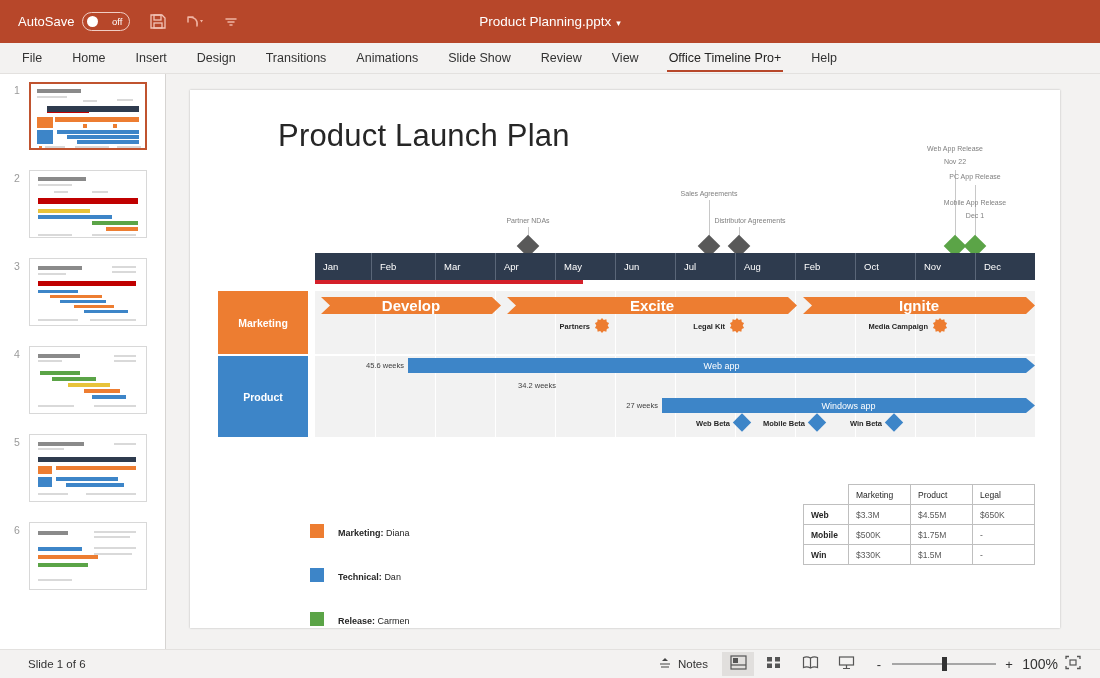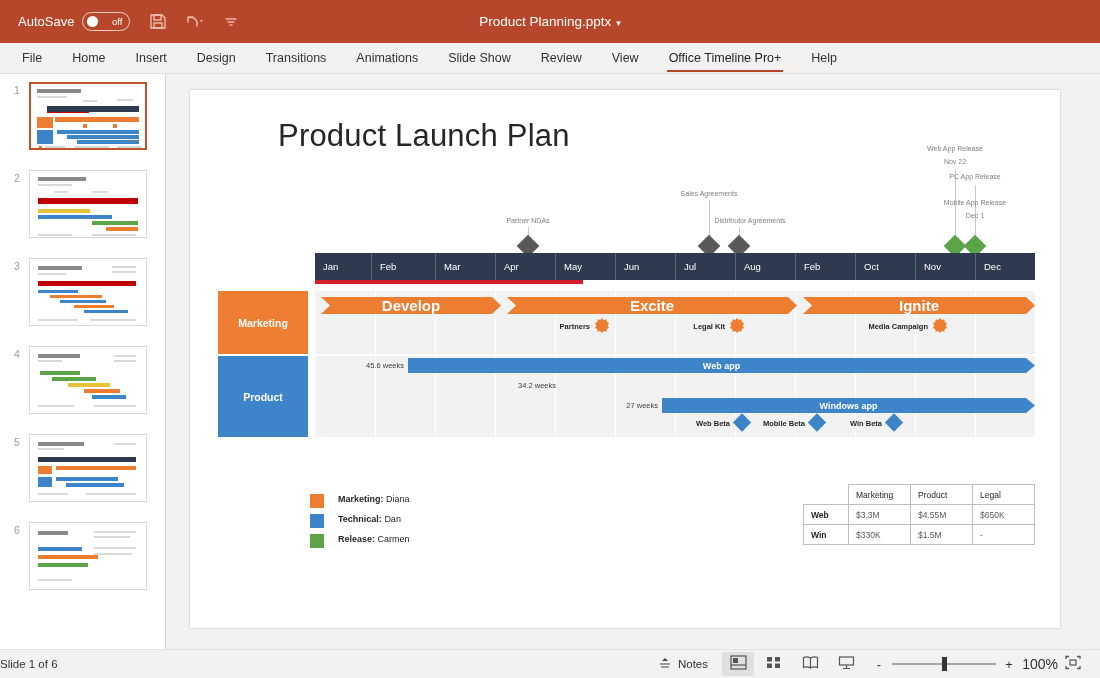--- a/index.html
+++ b/index.html
@@ -148,21 +148,21 @@
   }
 
   .chev {
     position: absolute; height: 17px; background: #ed7d31;
     color: #fff; font-size: 15px; font-weight: bold;
     display: flex; align-items: center; justify-content: center;
     clip-path: polygon(0 0, calc(100% - 9px) 0, 100% 50%, calc(100% - 9px) 100%, 0 100%, 9px 50%);
   }
   .bar {
     position: absolute; height: 15px; background: #3d85c8;
-    color: #fff; font-size: 9px; font-weight: bold;
+    color: #fff; font-size: 9px; font-weight: normal;
     display: flex; align-items: center; justify-content: center;
     clip-path: polygon(0 0, calc(100% - 9px) 0, 100% 50%, calc(100% - 9px) 100%, 0 100%);
   }
   .bar-dur {
     position: absolute; font-size: 7.5px; color: #404040;
     transform: translateX(-100%); white-space: nowrap;
   }
   .star {
     position: absolute; width: 15px; height: 15px; background: #ed7d31;
     transform: translateX(-50%);
@@ -175,21 +175,21 @@
     position: absolute; font-size: 7.5px; color: #262626; font-weight: bold;
     white-space: nowrap; transform: translateX(-100%);
   }
   .diamond-blue {
     position: absolute; width: 13px; height: 13px; background: #3d85c8;
     transform: translateX(-50%) rotate(45deg);
   }
 
   
   .legend { position: absolute; left: 120px; top: 404px; }
-  .legend-row { display: flex; align-items: flex-start; height: 20px; }
+  .legend-row { display: flex; align-items: flex-end; height: 20px; margin-top: 24px; }
   .legend-swatch { width: 14px; height: 14px; margin-right: 14px; }
   .legend-text { font-size: 9px; color: #262626; }
   .legend-text b { font-weight: bold; }
 
   
   .summary { position: absolute; left: 317px; top: 400px; }
   .summary-head {
     font-size: 12px; color: #262626; text-decoration: underline; margin-bottom: 6px;
   }
   .summary-item {
@@ -214,21 +214,21 @@
   .cost-table td.empty-corner { border: none; }
   .cost-table col.c1 { width: 45px; }
   .cost-table col.c2, .cost-table col.c3, .cost-table col.c4 { width: 62px; }
 
   
   .statusbar {
     position: absolute; left: 0; top: 649px; width: 1100px; height: 29px;
     background: #f3f2f1; border-top: 1px solid #e3e1df;
     display: flex; align-items: center;
   }
-  .slide-count { font-size: 11.5px; color: #333; }
+  .slide-count { margin-left: 28px; font-size: 11.5px; color: #333; }
   .status-right {
     position: absolute; right: 0; display: flex; align-items: center; height: 29px;
   }
   .notes-btn {
     display: flex; align-items: center; gap: 6px; font-size: 11.5px;
     color: #333; padding: 0 12px; height: 24px;
   }
   .view-btn {
     width: 32px; height: 24px; display: flex; align-items: center;
     justify-content: center; margin: 0 2px;
@@ -582,20 +582,26 @@
           <th>Product</th>
           <th>Legal</th>
         </tr>
         <tr>
           <td class="rowhead">Web</td>
           <td>$3.3M</td>
           <td>$4.55M</td>
           <td>$650K</td>
         </tr>
         <tr>
+          <td class="rowhead">Mobile</td>
+          <td>$500K</td>
+          <td>$1.75M</td>
+          <td>-</td>
+        </tr>
+        <tr>
           <td class="rowhead">Win</td>
           <td>$330K</td>
           <td>$1.5M</td>
           <td>-</td>
         </tr>
       </tbody>
         </table>
 
     </div>
   </div>

